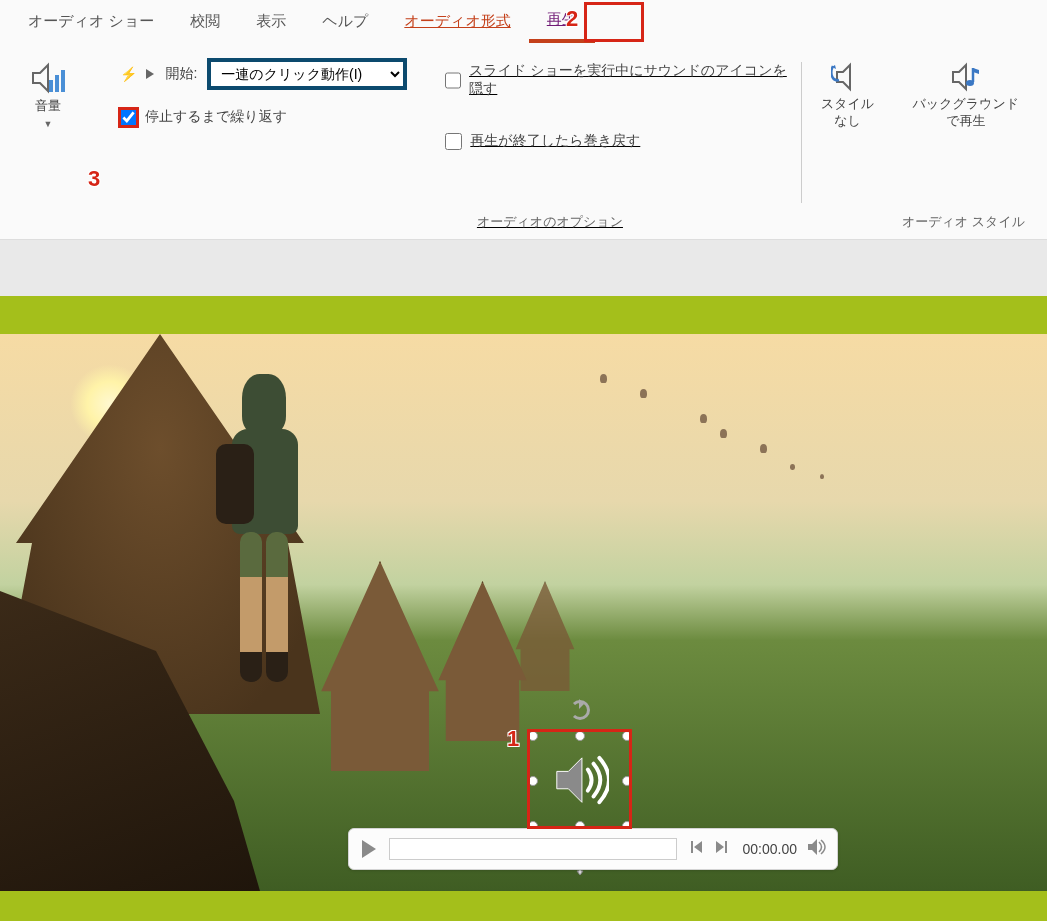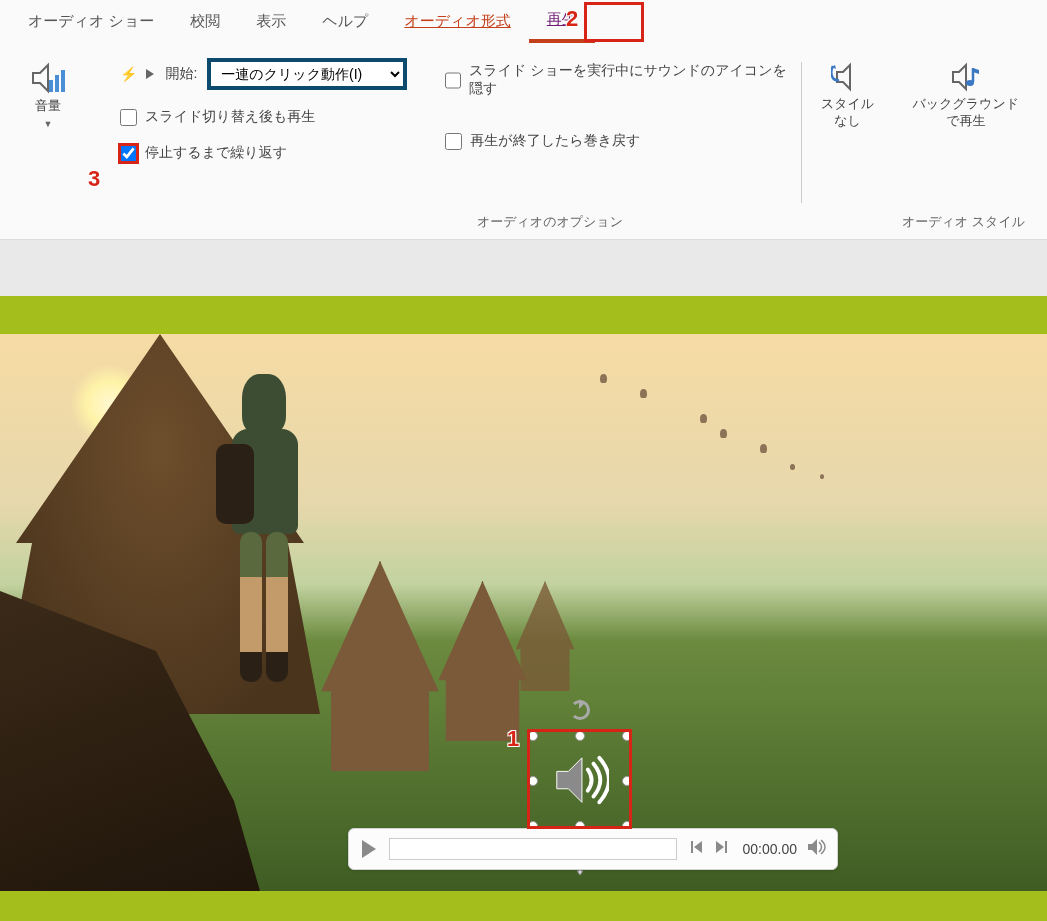--- a/index.html
+++ b/index.html
@@ -334,31 +334,27 @@
         <span class="lightning-ico">⚡</span>
         <svg width="10" height="12">
             <path d="M1 1 L9 6 L1 11 Z" fill="#666"></path>
           </svg>
         <span class="lbl-inline">開始:</span>
         <select class="start-select">
           <option>一連のクリック動作(I)</option>
         </select>
       </div>
       <label class="check-row">
-        <input type="checkbox" style="">
-        <span class="lbl-inline">スライド切り替え後も再生</span>
-      </label>
-      <label class="check-row">
         <input type="checkbox" checked="" class="cb-highlight" style="">
         <span class="lbl-inline">停止するまで繰り返す</span>
       </label>
     </div>
   </div>
 
-  <div class="group" style="flex:1; align-items:center;">
+  <div class="group" style="flex:1; align-items:center;text-decoration:underline;">
     <div class="options-col" style="gap:34px; padding-top:4px;">
       <label class="check-row">
         <input type="checkbox" style="">
         <span class="lbl-inline">スライド ショーを実行中にサウンドのアイコンを隠す</span>
       </label>
       <label class="check-row">
         <input type="checkbox" style="">
         <span class="lbl-inline">再生が終了したら巻き戻す</span>
       </label>
     </div>

